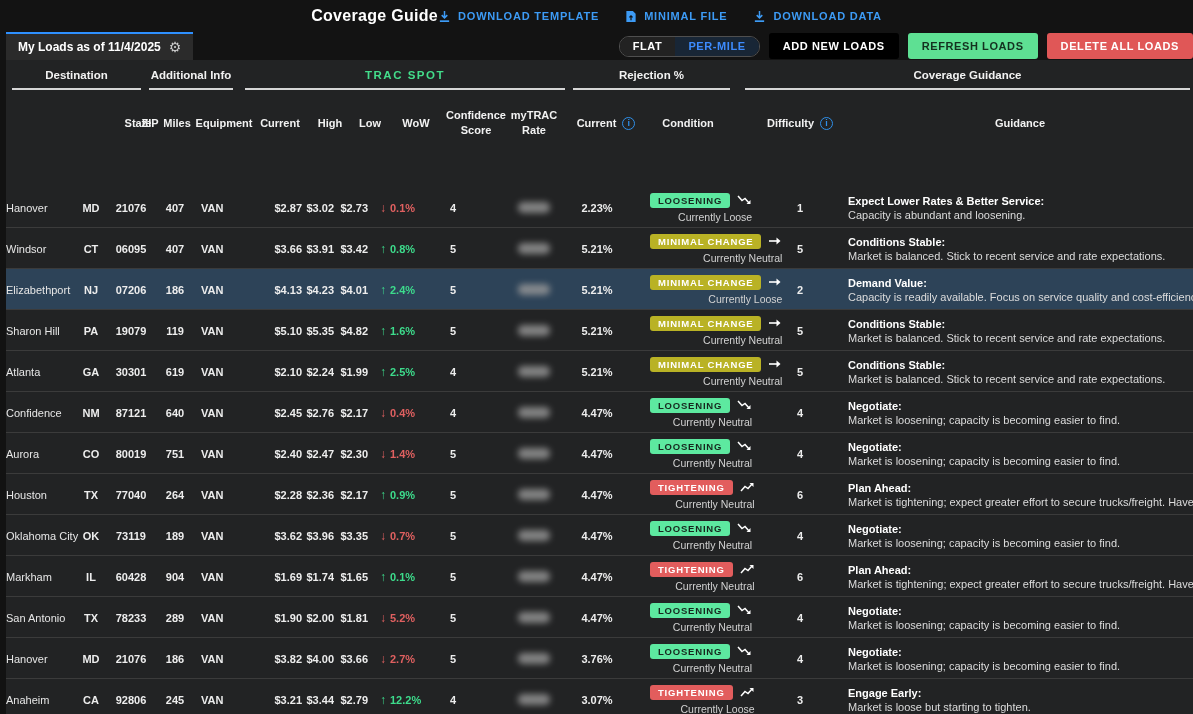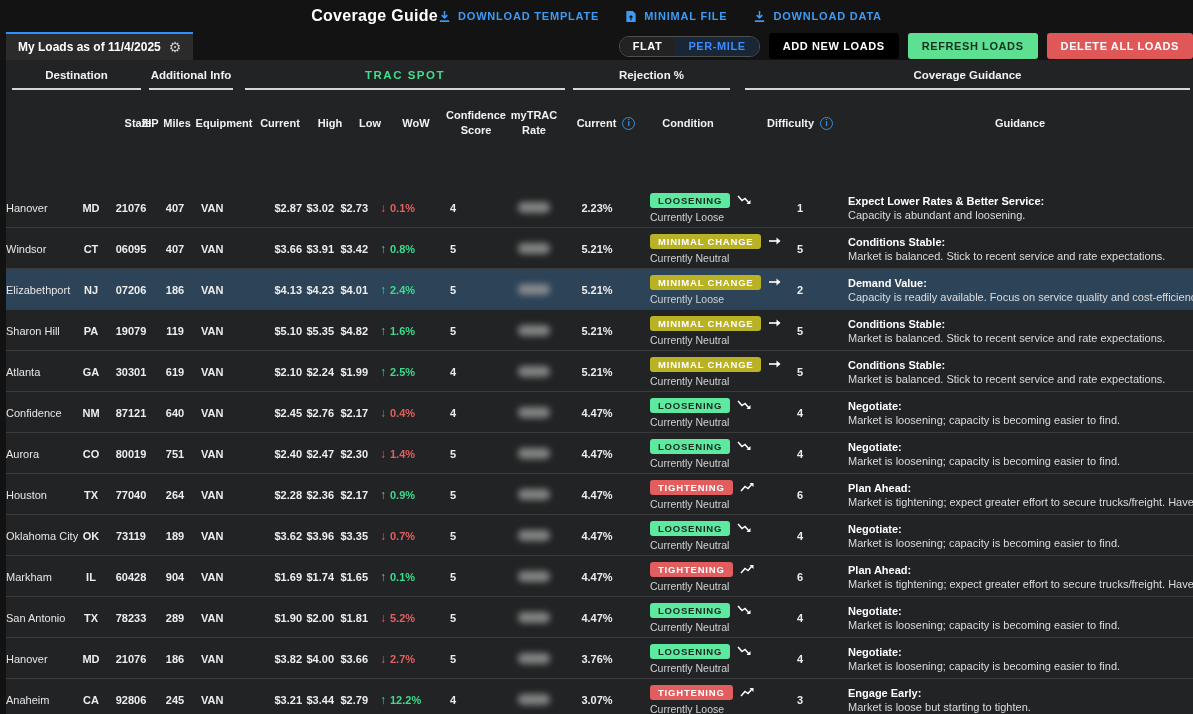--- a/index.html
+++ b/index.html
@@ -62,21 +62,21 @@
     color:#ededed; font-size:11px; overflow:hidden; }
   .cell.center { justify-content:center; }
   .cell.right { justify-content:flex-end; }
   .bold { font-weight:bold; }
   .city-cell { color:#e6e6e6; }
   .wow-up { color:#3ddc8c; font-weight:bold; }
   .wow-down { color:#e06060; font-weight:bold; }
   .wow-arrow { font-size:12px; margin-right:4px; font-weight:normal; }
   .blur-blob { width:32px; height:11px; border-radius:5px; background:#9a9a9a;
     filter:blur(3px); opacity:.8; }
-  .cond-stack { display:flex; flex-direction:column; justify-content:center; gap:3px; height:41px; }
+  .cond-stack { display:flex; flex-direction:column; justify-content:center; gap:3px; height:41px;text-align:right; }
   .cond-line1 { display:flex; align-items:center; gap:7px; }
   .badge { font-size:9.5px; font-weight:bold; letter-spacing:.8px; padding:2px 8px;
     border-radius:3px; white-space:nowrap; }
   .cond-sub { color:#d2d2d2; font-size:10.5px; }
   .guide-stack { display:flex; flex-direction:column; justify-content:center; gap:2px;
     height:41px; width:100%; }
   .guide-title { color:#ffffff; font-size:11px; font-weight:bold; white-space:nowrap; }
   .guide-desc { color:#dcdcdc; font-size:11px; white-space:nowrap; }
 </style>
 </head>

